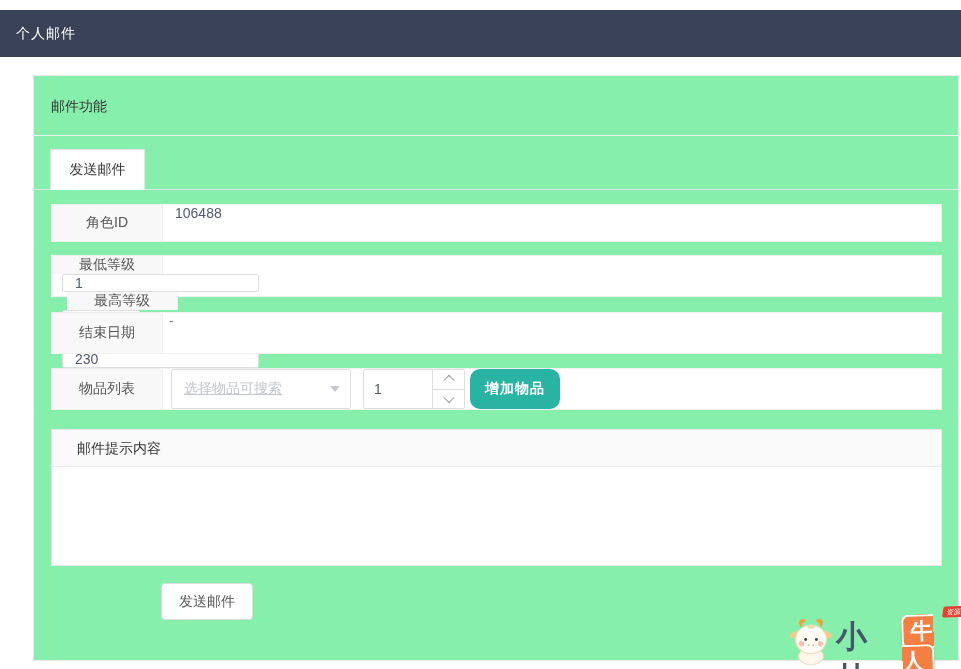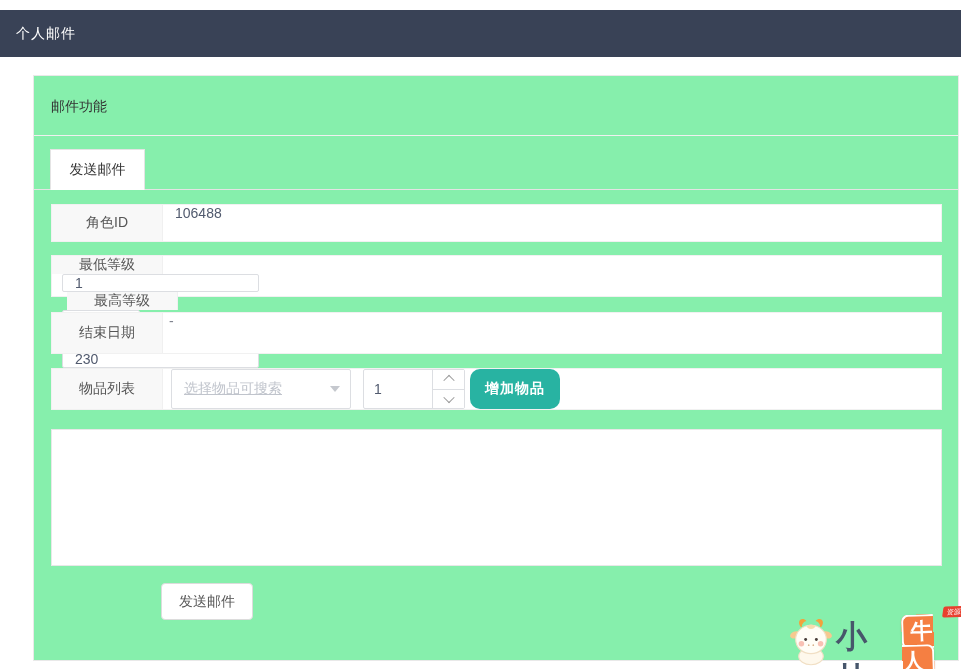--- a/index.html
+++ b/index.html
@@ -138,20 +138,21 @@
           </div>
           <div class="spin-btn down">
             <span class="chev down"></span>
           </div>
         </div>
       </div>
       <button class="add-btn ml5">增加物品</button>
     </div>
 
     <div class="mail-box">
+      <div class="mail-box-header">邮件提示内容</div>
       <textarea class="mail-textarea" style=""></textarea>
     </div>
 
     <button class="send-btn">发送邮件</button>
   </div>
 
   <div class="logo">
     <span>
       <svg width="46" height="50" viewBox="0 0 60 64" xmlns="http://www.w3.org/2000/svg">
         <path d="M16 13 C11 5, 19 0, 24 6 C20 7, 18 10, 18 14 Z" fill="#f2a23c"></path>

